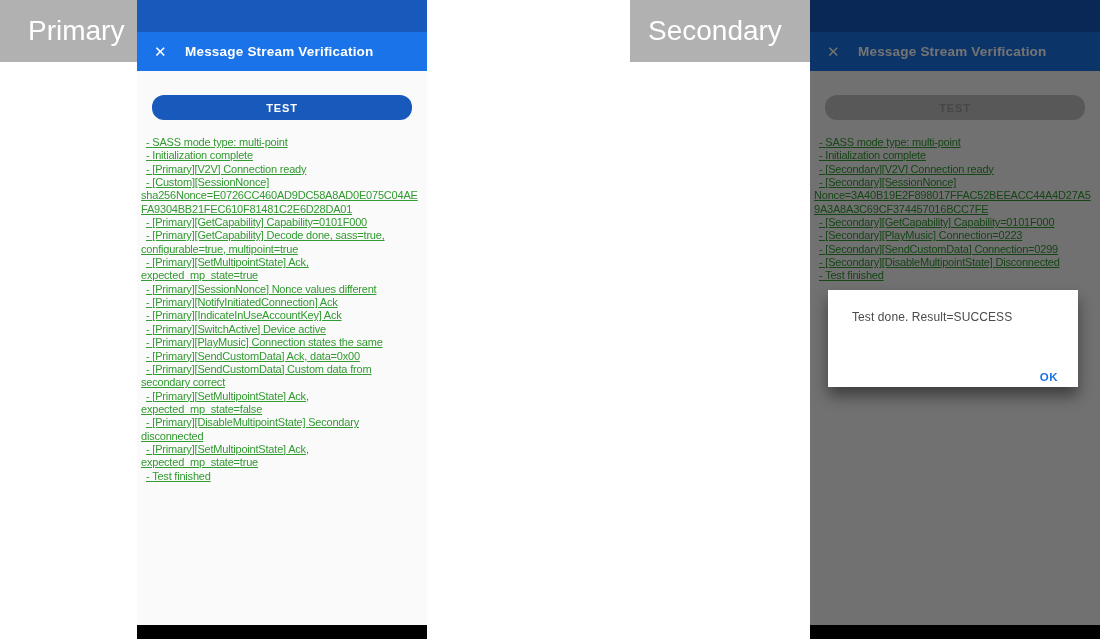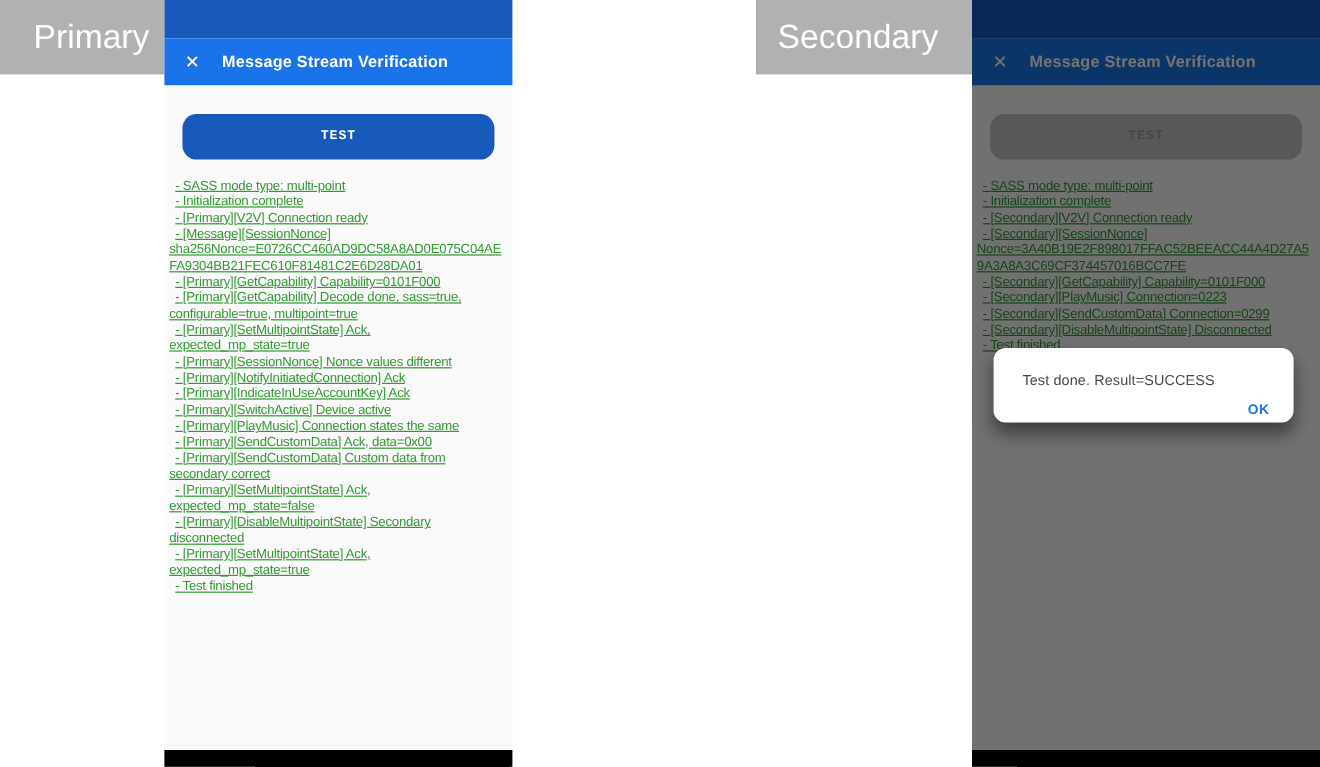--- a/index.html
+++ b/index.html
@@ -26,42 +26,42 @@
   .status-bar{height:32px;background:#185ABC;flex:none;}
   .app-bar{height:39px;background:#1A73E8;display:flex;align-items:center;
     padding:0 17px;flex:none;}
   .close{color:#ffffff;font-size:15px;width:14px;margin-right:17px;
     font-weight:400;flex:none;cursor:pointer;}
   .bar-title{color:#ffffff;font-size:13.5px;font-weight:bold;letter-spacing:.2px;
     white-space:nowrap;text-align:center;}
 
   .content{flex:1;position:relative;min-height:0;overflow:hidden;}
   .test-btn{
-    display:block;margin:24px 15px 0;width:calc(100% - 30px);height:38px;
+    display:block;margin:24px 15px 0;width:calc(100% - 30px);height:25px;
     background:#185ABC;color:#ffffff;font-weight:bold;font-size:11px;
-    letter-spacing:.8px;border:none;border-radius:12px;font-family:Liberation Mono, monospace;
+    letter-spacing:.8px;border:none;border-radius:12px;font-family:Liberation Sans, sans-serif;
     cursor:pointer;
   }
   .test-btn.disabled{background:#C3C3C3;color:#9C9C9C;cursor:default;}
 
   .log{margin-top:16px;padding:0 4px;}
   .log-line{
     color:#319A31;font-size:11px;line-height:13.35px;text-indent:5px;
     letter-spacing:-0.2px;overflow-wrap:break-word;word-wrap:break-word;text-decoration:underline;
   }
   .log-line::before{content:"- ";}
 
   .nav-bar{height:14px;background:#000000;flex:none;}
 
   .scrim{position:absolute;left:0;top:0;right:0;bottom:14px;
     background:rgba(0,0,0,0.55);z-index:5;}
 
   .dialog{
-    position:absolute;left:18px;top:290px;width:250px;height:62px;
-    background:#ffffff;border-radius:10px;z-index:10;box-sizing:border-box;
+    position:absolute;left:18px;top:290px;width:250px;height:97px;
+    background:#ffffff;border-radius:0;z-index:10;box-sizing:border-box;
     padding:20px 24px;box-shadow:0 9px 14px rgba(0,0,0,0.45);
   }
   .dialog-msg{font-size:12px;color:#4A4A4A;letter-spacing:.1px;}
   .ok-btn{
     position:absolute;right:14px;bottom:0;color:#1A73E8;font-weight:bold;
     font-size:11.5px;letter-spacing:.5px;background:none;border:none;
     font-family:inherit;cursor:pointer;padding:4px 6px;
   }
 </style>
 </head>
@@ -80,21 +80,21 @@
   <div class="content">
     <button class="test-btn">TEST</button>
     <div class="log">
 
         <div class="log-line">SASS mode type: multi-point</div>
 
         <div class="log-line">Initialization complete</div>
 
         <div class="log-line">[Primary][V2V] Connection ready</div>
 
-        <div class="log-line">[Message][SessionNonce] sha256Nonce=E0726CC460AD9DC58A8AD0E075C04AEFA9304BB21FEC610F81481C2E6D28DA01</div>
+        <div class="log-line">[Custom][SessionNonce] sha256Nonce=E0726CC460AD9DC58A8AD0E075C04AEFA9304BB21FEC610F81481C2E6D28DA01</div>
 
         <div class="log-line">[Primary][GetCapability] Capability=0101F000</div>
 
         <div class="log-line">[Primary][GetCapability] Decode done, sass=true, configurable=true, multipoint=true</div>
 
         <div class="log-line">[Primary][SetMultipointState] Ack, expected_mp_state=true</div>
 
         <div class="log-line">[Primary][SessionNonce] Nonce values different</div>
 
         <div class="log-line">[Primary][NotifyInitiatedConnection] Ack</div>

